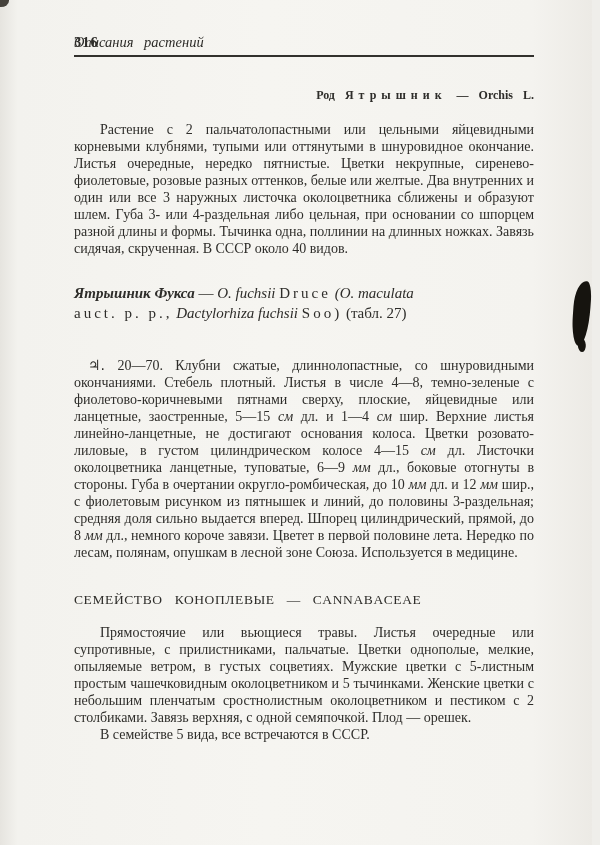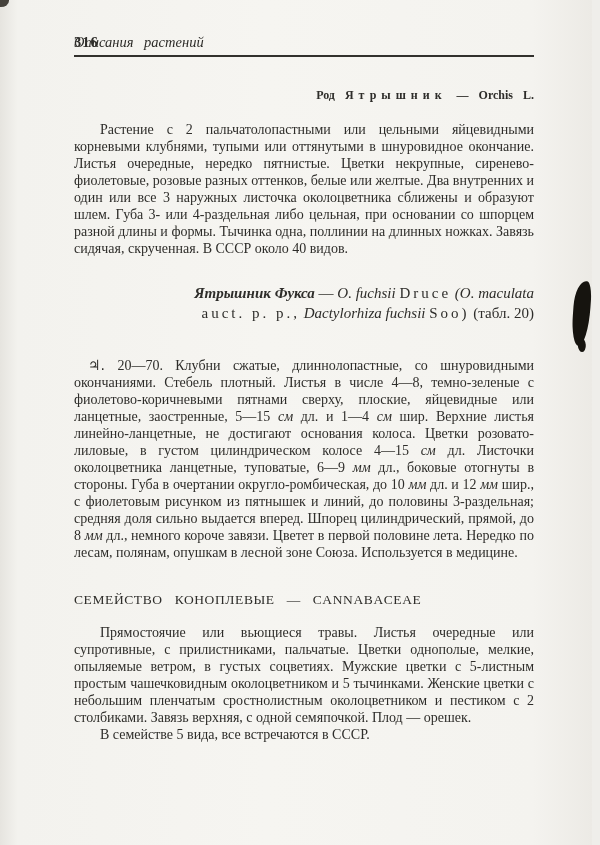--- a/index.html
+++ b/index.html
@@ -42,21 +42,21 @@
     font-size:12px;
     font-weight:bold;
     text-align:right;
     word-spacing:7px;
     line-height:20px;
   }
   .species-heading{
     margin:26px 0 0 0;
     font-size:15px;
     font-weight:normal;
-    text-align:right;
+    text-align:left;
     line-height:20px;
   }
   .species-heading .line{display:block;}
   .family-heading{
     margin:30px 0 0 0;
     font-size:13.5px;
     font-weight:normal;
     word-spacing:8px;
     letter-spacing:0.6px;
     line-height:17px;
@@ -114,21 +114,21 @@
   </div>
 
   <div class="rule"></div>
 
   <h1 class="genus-heading"><span class="b">Род </span><span class="b sp2">Ятрышник</span><span class="b"> — </span><span class="b">Orchis L.</span></h1>
 
   <p class="body indent">Растение с 2 пальчатолопастными или цельными яйцевидными корневыми клубнями, тупыми или оттянутыми в шнуровидное окончание. Листья очередные, нередко пятнистые. Цветки некрупные, сиренево-фиолетовые, розовые разных оттенков, белые или желтые. Два внутренних и один или все 3 наружных листочка околоцветника сближены и образуют шлем. Губа 3- или 4-раздельная либо цельная, при основании со шпорцем разной длины и формы. Тычинка одна, поллинии на длинных ножках. Завязь сидячая, скрученная. В СССР около 40 видов.</p>
 
   <h2 class="species-heading">
     <span class="line"><span class="bi">Ятрышник Фукса</span><span> — </span><span class="i">O. fuchsii</span><span> </span><span class="sp">Druce</span><span> </span><span class="i">(O. maculata</span></span>
-    <span class="line"><span class="sp">auct. p. p.,</span><span> </span><span class="i">Dactylorhiza fuchsii</span><span> </span><span class="sp">Soo)</span><span> (табл. 20)</span></span>
+    <span class="line"><span class="sp">auct. p. p.,</span><span> </span><span class="i">Dactylorhiza fuchsii</span><span> </span><span class="sp">Soo)</span><span> (табл. 27)</span></span>
   </h2>
 
   <p class="body species-para"><span class="sym">♃.</span><span> 20—70. Клубни сжатые, длиннолопастные, со шнуровидными окончаниями. Стебель плотный. Листья в числе 4—8, темно-зеленые с фиолетово-коричневыми пятнами сверху, плоские, яйцевидные или ланцетные, заостренные, 5—15 </span><span class="i">см</span><span> дл. и 1—4 </span><span class="i">см</span><span> шир. Верхние листья линейно-ланцетные, не достигают основания колоса. Цветки розовато-лиловые, в густом цилиндрическом колосе 4—15 </span><span class="i">см</span><span> дл. Листочки околоцветника ланцетные, туповатые, 6—9 </span><span class="i">мм</span><span> дл., боковые отогнуты в стороны. Губа в очертании округло-ромбическая, до 10 </span><span class="i">мм</span><span> дл. и 12 </span><span class="i">мм</span><span> шир., с фиолетовым рисунком из пятнышек и линий, до половины 3-раздельная; средняя доля сильно выдается вперед. Шпорец цилиндрический, прямой, до 8 </span><span class="i">мм</span><span> дл., немного короче завязи. Цветет в первой половине лета. Нередко по лесам, полянам, опушкам в лесной зоне Союза. Используется в медицине.</span></p>
 
   <h2 class="family-heading">СЕМЕЙСТВО КОНОПЛЕВЫЕ — CANNABACEAE</h2>
 
   <p class="body indent">Прямостоячие или вьющиеся травы. Листья очередные или супротивные, с прилистниками, пальчатые. Цветки однополые, мелкие, опыляемые ветром, в густых соцветиях. Мужские цветки с 5-листным простым чашечковидным околоцветником и 5 тычинками. Женские цветки с небольшим пленчатым сростнолистным околоцветником и пестиком с 2 столбиками. Завязь верхняя, с одной семяпочкой. Плод — орешек.</p>
 
   <p class="body indent last">В семействе 5 вида, все встречаются в СССР.</p>
 

